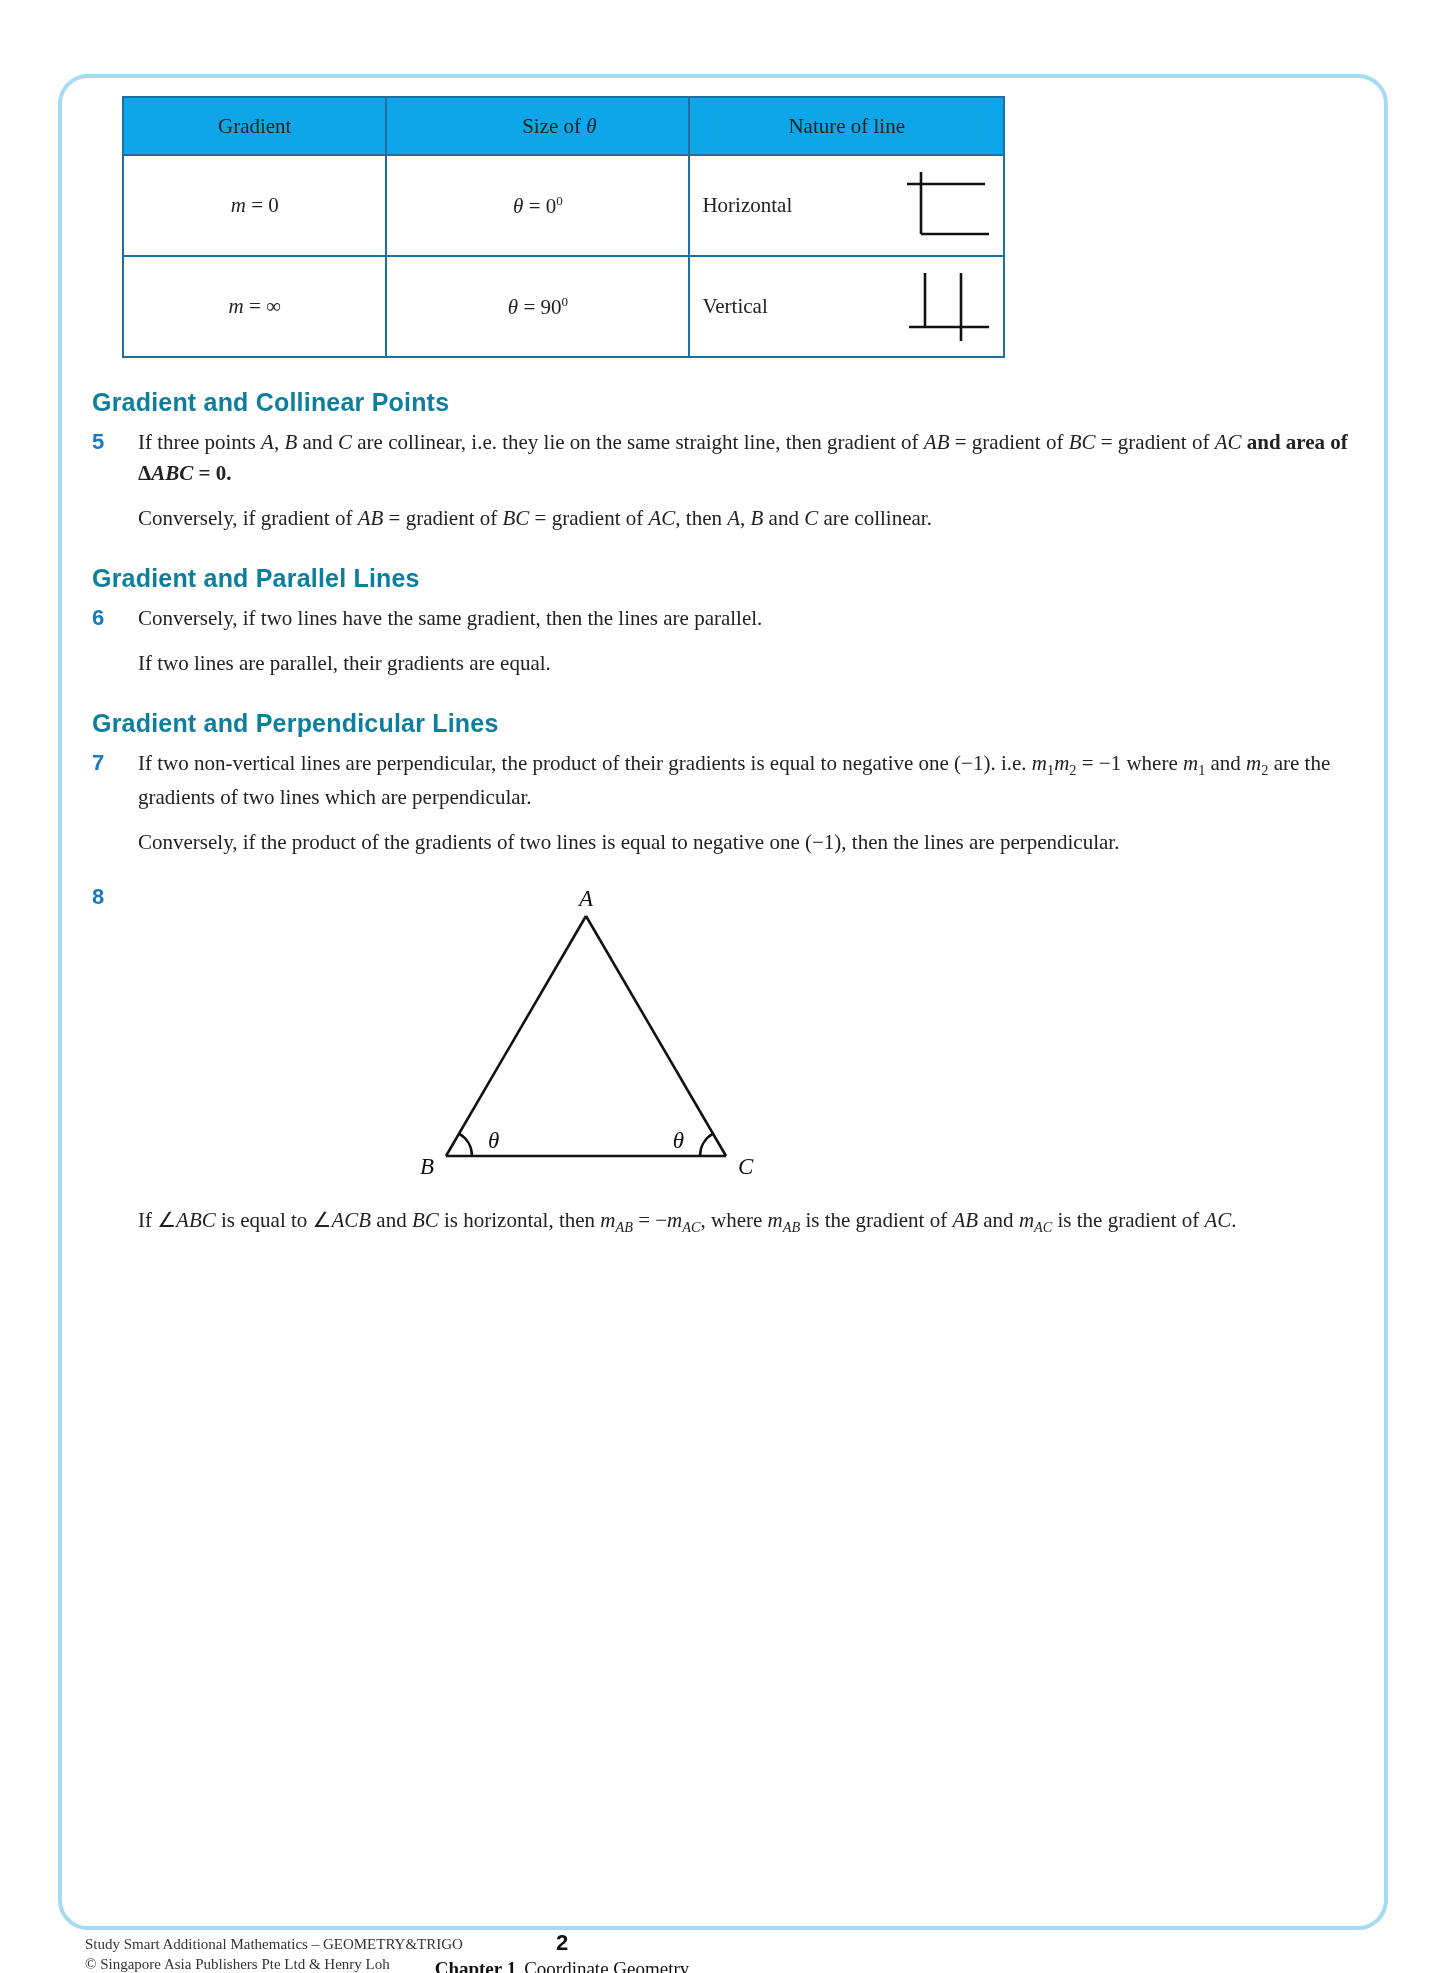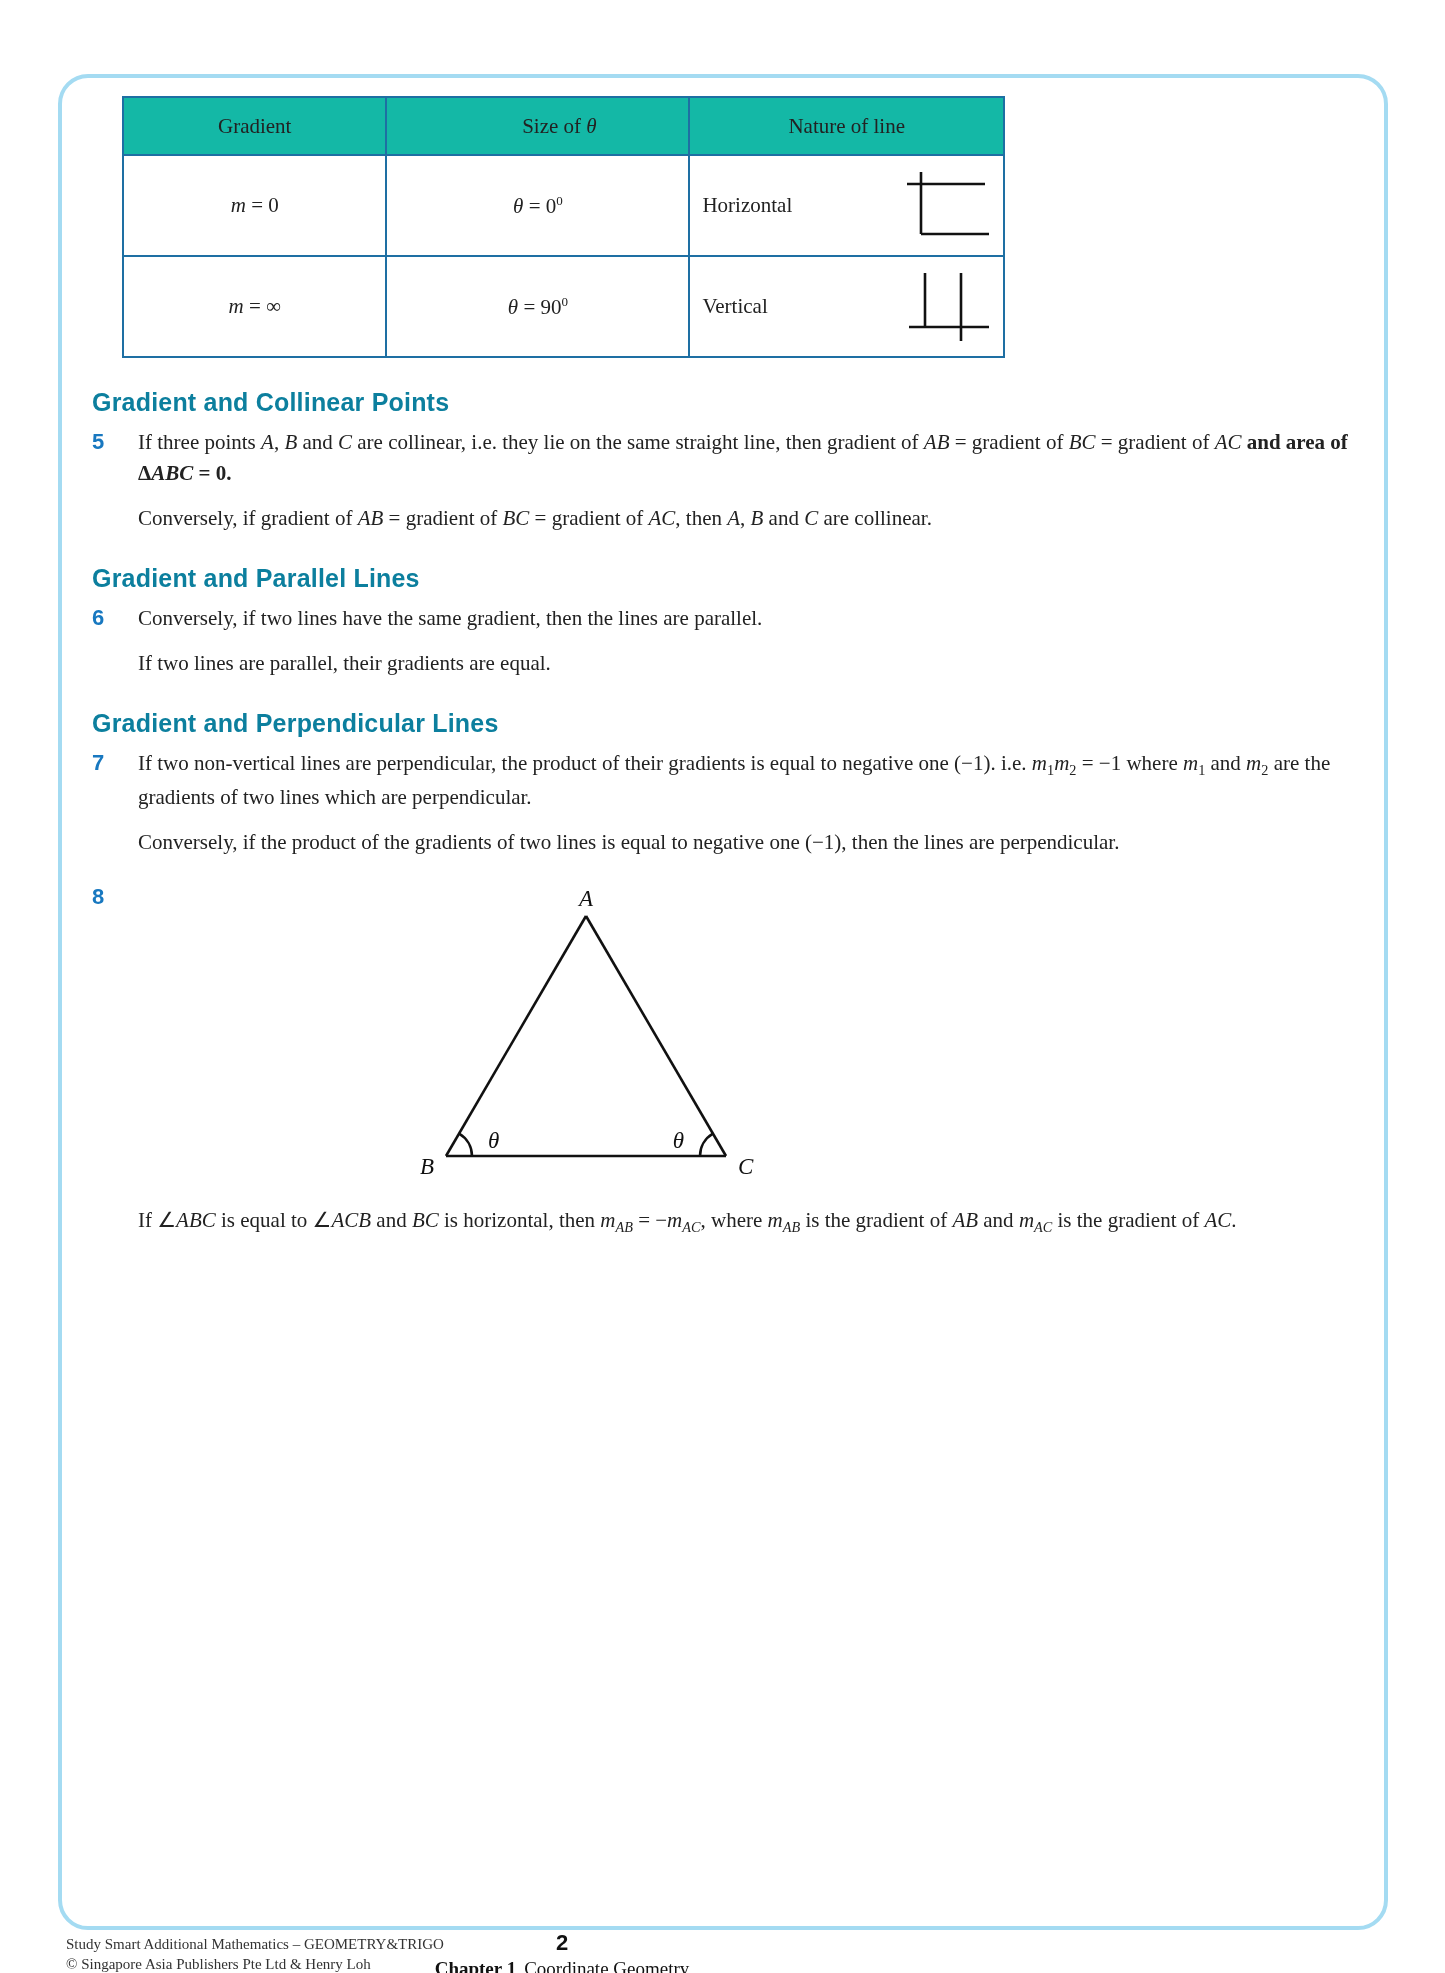--- a/index.html
+++ b/index.html
@@ -14,21 +14,21 @@
   .content{position:absolute;left:92px;top:96px;width:1263px;}
 
   
   table.grad-table{
     border-collapse:collapse;margin-left:30px;width:883px;
   }
   .grad-table th,.grad-table td{
     border:2px solid #1e6fa3;font-size:21px;font-weight:normal;
   }
   .grad-table th{
-    background:#14b8a6;height:54px;text-align:center;
+    background:#0ea5e9;height:54px;text-align:center;
   }
   .grad-table td{height:97px;text-align:center;}
   .grad-table td.nature{
     text-align:left;padding:0 10px 0 12px;
   }
   .nature-inner{display:flex;align-items:center;justify-content:space-between;gap:6px;}
   .col-grad{width:278px;} .col-size{width:278px;padding-left:44px;} .col-nat{width:321px;}
   .diag{flex:0 0 auto;}
   .diag svg{display:block;}
   sup{font-size:62%;}
@@ -47,21 +47,21 @@
   .item-body{flex:1;font-size:21px;line-height:1.48;}
   .item-body p{margin:0 0 14px 0;}
   .item-body p:last-child{margin-bottom:0;}
 
   
   .triangle-wrap{margin:4px 0 6px 268px;width:360px;}
   .tri-label{font-style:italic;font-size:23px;fill:#111;font-family:"Liberation Serif",serif;}
 
   
   .footer-left{
-    position:absolute;left:66px;top:1934px;font-size:15px;color:#333;line-height:1.35;font-family:Liberation Serif, serif;
+    position:absolute;left:85px;top:1934px;font-size:15px;color:#333;line-height:1.35;font-family:Liberation Serif, serif;
   }
   .footer-center{
     position:absolute;left:312px;top:1930px;width:500px;text-align:center;
   }
   .page-num{font-family:"Liberation Sans",sans-serif;font-weight:bold;font-size:22px;color:#111;}
   .chapter-line{font-size:19px;margin-top:2px;color:#111;}
   .chapter-line .chap{font-weight:bold;margin-right:8px;}
 </style>
 </head>
 <body>

